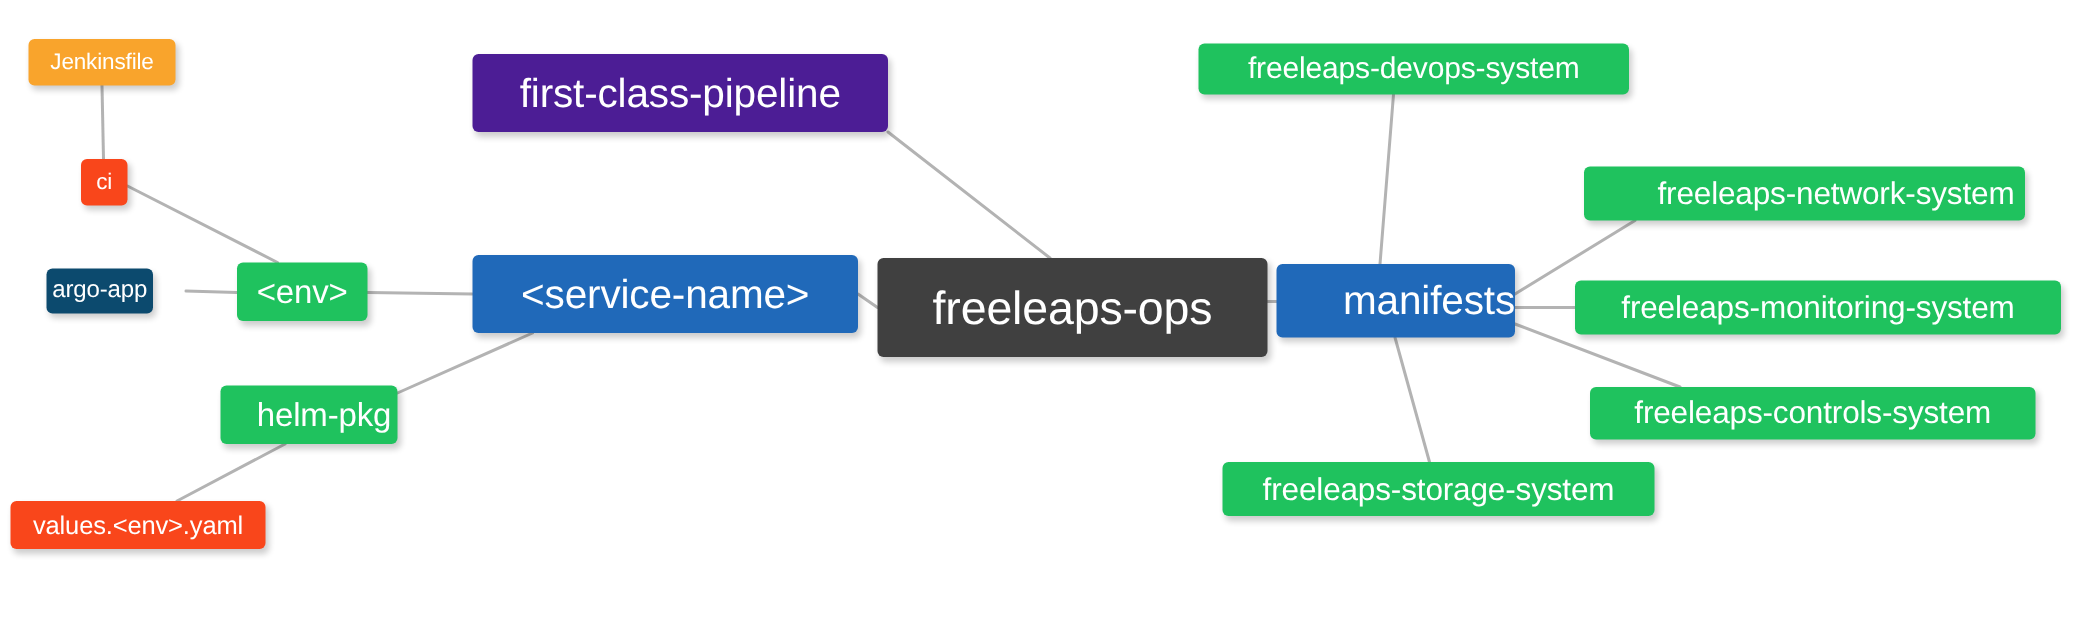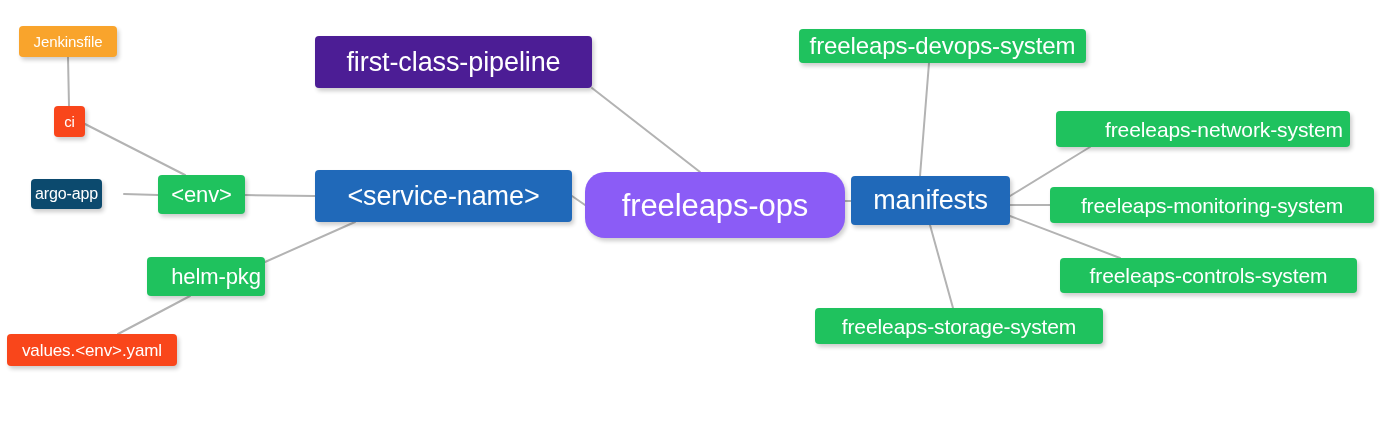--- a/index.html
+++ b/index.html
@@ -64,51 +64,51 @@
       <path d="M 158 195 L 124 194" class="edge" stroke="#b3b3b3"></path>
       <path d="M 69 106 L 68 57" class="edge" stroke="#b3b3b3"></path>
       <path d="M 190 296 L 118 334" class="edge" stroke="#b3b3b3"></path>
       <path d="M 920 176 L 929 63" class="edge" stroke="#b3b3b3"></path>
       <path d="M 1010 196 L 1090 147" class="edge" stroke="#b3b3b3"></path>
       <path d="M 1010 205 L 1050 205" class="edge" stroke="#b3b3b3"></path>
       <path d="M 1010 216 L 1120 258" class="edge" stroke="#b3b3b3"></path>
       <path d="M 930 225 L 953 308" class="edge" stroke="#b3b3b3"></path>
     </svg>
   <div id="node-layer">
-      <div class="node" style="left: 585px; top: 172px; width: 260px; height: 66px; background: #8b5cf6; font-size: 31px; border-radius: 20px;">
+      <div class="node" style="left: 585px; top: 172px; width: 260px; height: 66px; background: #404040; font-size: 31px;">
         <span class="node-label">freeleaps-ops</span>
       </div>
       <div class="node" style="left: 315px; top: 170px; width: 257px; height: 52px; background: rgb(32, 105, 185); font-size: 27px;">
         <span class="node-label">&lt;service-name&gt;</span>
       </div>
       <div class="node" style="left: 315px; top: 36px; width: 277px; height: 52px; background: #4c1d95; font-size: 27px;">
         <span class="node-label">first-class-pipeline</span>
       </div>
-      <div class="node" style="left: 851px; top: 176px; width: 159px; height: 49px; background: rgb(32, 105, 185); font-size: 27px;">
+      <div class="node" style="left: 851px; top: 176px; width: 159px; height: 49px; background: rgb(32, 105, 185); font-size: 27px; justify-content: flex-end;">
         <span class="node-label">manifests</span>
       </div>
       <div class="node" style="left: 158px; top: 175px; width: 87px; height: 39px; background: rgb(31, 194, 94); font-size: 22px;">
         <span class="node-label">&lt;env&gt;</span>
       </div>
       <div class="node" style="left: 147px; top: 257px; width: 118px; height: 39px; background: rgb(31, 194, 94); font-size: 22px; padding-left: 20px;">
         <span class="node-label">helm-pkg</span>
       </div>
       <div class="node" style="left: 19px; top: 26px; width: 98px; height: 31px; background: rgb(249, 164, 44); font-size: 15px;">
         <span class="node-label">Jenkinsfile</span>
       </div>
       <div class="node" style="left: 54px; top: 106px; width: 31px; height: 31px; background: rgb(249, 70, 27); font-size: 15px;">
         <span class="node-label">ci</span>
       </div>
       <div class="node" style="left: 31px; top: 179px; width: 71px; height: 30px; background: #0c4a6e; font-size: 16px;">
         <span class="node-label">argo-app</span>
       </div>
       <div class="node" style="left: 7px; top: 334px; width: 170px; height: 32px; background: rgb(249, 70, 27); font-size: 17px;">
         <span class="node-label">values.&lt;env&gt;.yaml</span>
       </div>
-      <div class="node" style="left: 799px; top: 29px; width: 287px; height: 34px; background: rgb(31, 194, 94); font-size: 24px; text-align: center;">
+      <div class="node" style="left: 799px; top: 29px; width: 287px; height: 34px; background: rgb(31, 194, 94); font-size: 20px; text-align: center;">
         <span class="node-label">freeleaps-devops-system</span>
       </div>
       <div class="node" style="left: 1056px; top: 111px; width: 294px; height: 36px; background: rgb(31, 194, 94); font-size: 21px; padding-left: 42px;">
         <span class="node-label">freeleaps-network-system</span>
       </div>
       <div class="node" style="left: 1050px; top: 187px; width: 324px; height: 36px; background: rgb(31, 194, 94); font-size: 21px;">
         <span class="node-label">freeleaps-monitoring-system</span>
       </div>
       <div class="node" style="left: 1060px; top: 258px; width: 297px; height: 35px; background: rgb(31, 194, 94); font-size: 21px;">
         <span class="node-label">freeleaps-controls-system</span>

